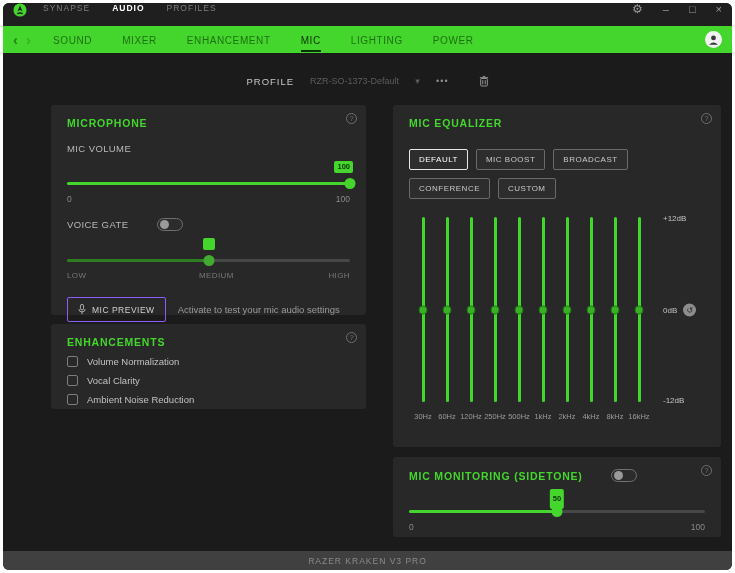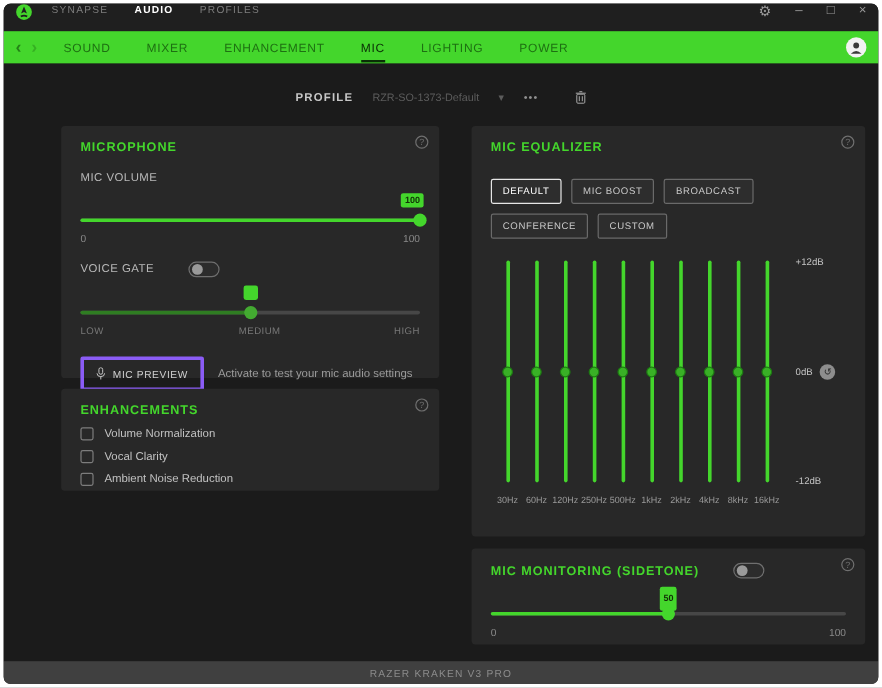--- a/index.html
+++ b/index.html
@@ -30,21 +30,21 @@
   .nav-tab.active{color:#0a2e06}
   .nav-tab.active::after{content:"";position:absolute;left:0;right:0;bottom:0;
     height:2px;background:#0a2e06}
   .avatar{margin-left:auto;width:17px;height:17px;border-radius:50%;background:#f2f2f2;
     display:flex;align-items:center;justify-content:center;overflow:hidden}
 
   
   .main{flex:1;background:#1b1b1b;overflow:hidden;display:flex;flex-direction:column}
   .profile-row{height:48px;display:flex;align-items:center;justify-content:center;gap:16px;
     padding-top:8px}
-  .profile-label{font-size:9.5px;font-weight:bold;letter-spacing:1px;color:#c7c7c7}
+  .profile-label{font-size:9.5px;font-weight:normal;letter-spacing:1px;color:#c7c7c7}
   .profile-select{display:flex;align-items:center;gap:16px;color:#5c5c5c;font-size:9px;
     min-width:110px}
   .profile-more{color:#8f8f8f;font-size:9px;letter-spacing:1px}
   .trash-btn{display:flex;margin-left:14px}
 
   .content{flex:1;display:flex;gap:27px;padding:4px 32px 0 48px}
   .col-left{width:315px;display:flex;flex-direction:column;gap:9px;flex:0 0 auto}
   .col-right{flex:1;display:flex;flex-direction:column;gap:10px}
 
   .panel{background:#282828;border-radius:3px;padding:12px 16px;position:relative}
@@ -75,21 +75,21 @@
   .vg-row{display:flex;align-items:center;gap:29px;margin-top:14px}
   .vg-label{font-size:9.5px;color:#b8b8b8;letter-spacing:.4px}
   .toggle{width:26px;height:13px;border:1px solid #6f6f6f;border-radius:7px;background:#2c2c2c;
     position:relative}
   .toggle .knob{position:absolute;left:2px;top:1px;width:9px;height:9px;border-radius:50%;
     background:#9a9a9a}
   .vg-wrap{position:relative;margin-top:24px}
   .vg-badge{position:absolute;top:-17px;left:50%;transform:translateX(-50%);width:12px;height:12px;
     background:#44d62c;border-radius:2px}
   .preview-row{display:flex;align-items:center;gap:12px;margin-top:17px}
-  .preview-btn{display:flex;align-items:center;gap:6px;border:3px solid #8b5cf6;border-radius:2px;
+  .preview-btn{display:flex;align-items:center;gap:6px;border:1px solid #8b5cf6;border-radius:2px;
     background:transparent;color:#cfcfcf;font-size:8.5px;letter-spacing:.5px;padding:6px 10px;
     font-family:inherit}
   .preview-hint{font-size:9.5px;color:#9b9b9b}
 
   
   .panel-enh{height:85px}
   .chk-row{display:flex;align-items:center;gap:9px;margin-top:8px}
   .chk-row:first-of-type{margin-top:11px}
   .checkbox{width:11px;height:11px;border:1px solid #7d7d7d;border-radius:2px;background:transparent}
   .chk-label{font-size:9.5px;color:#c2c2c2}

